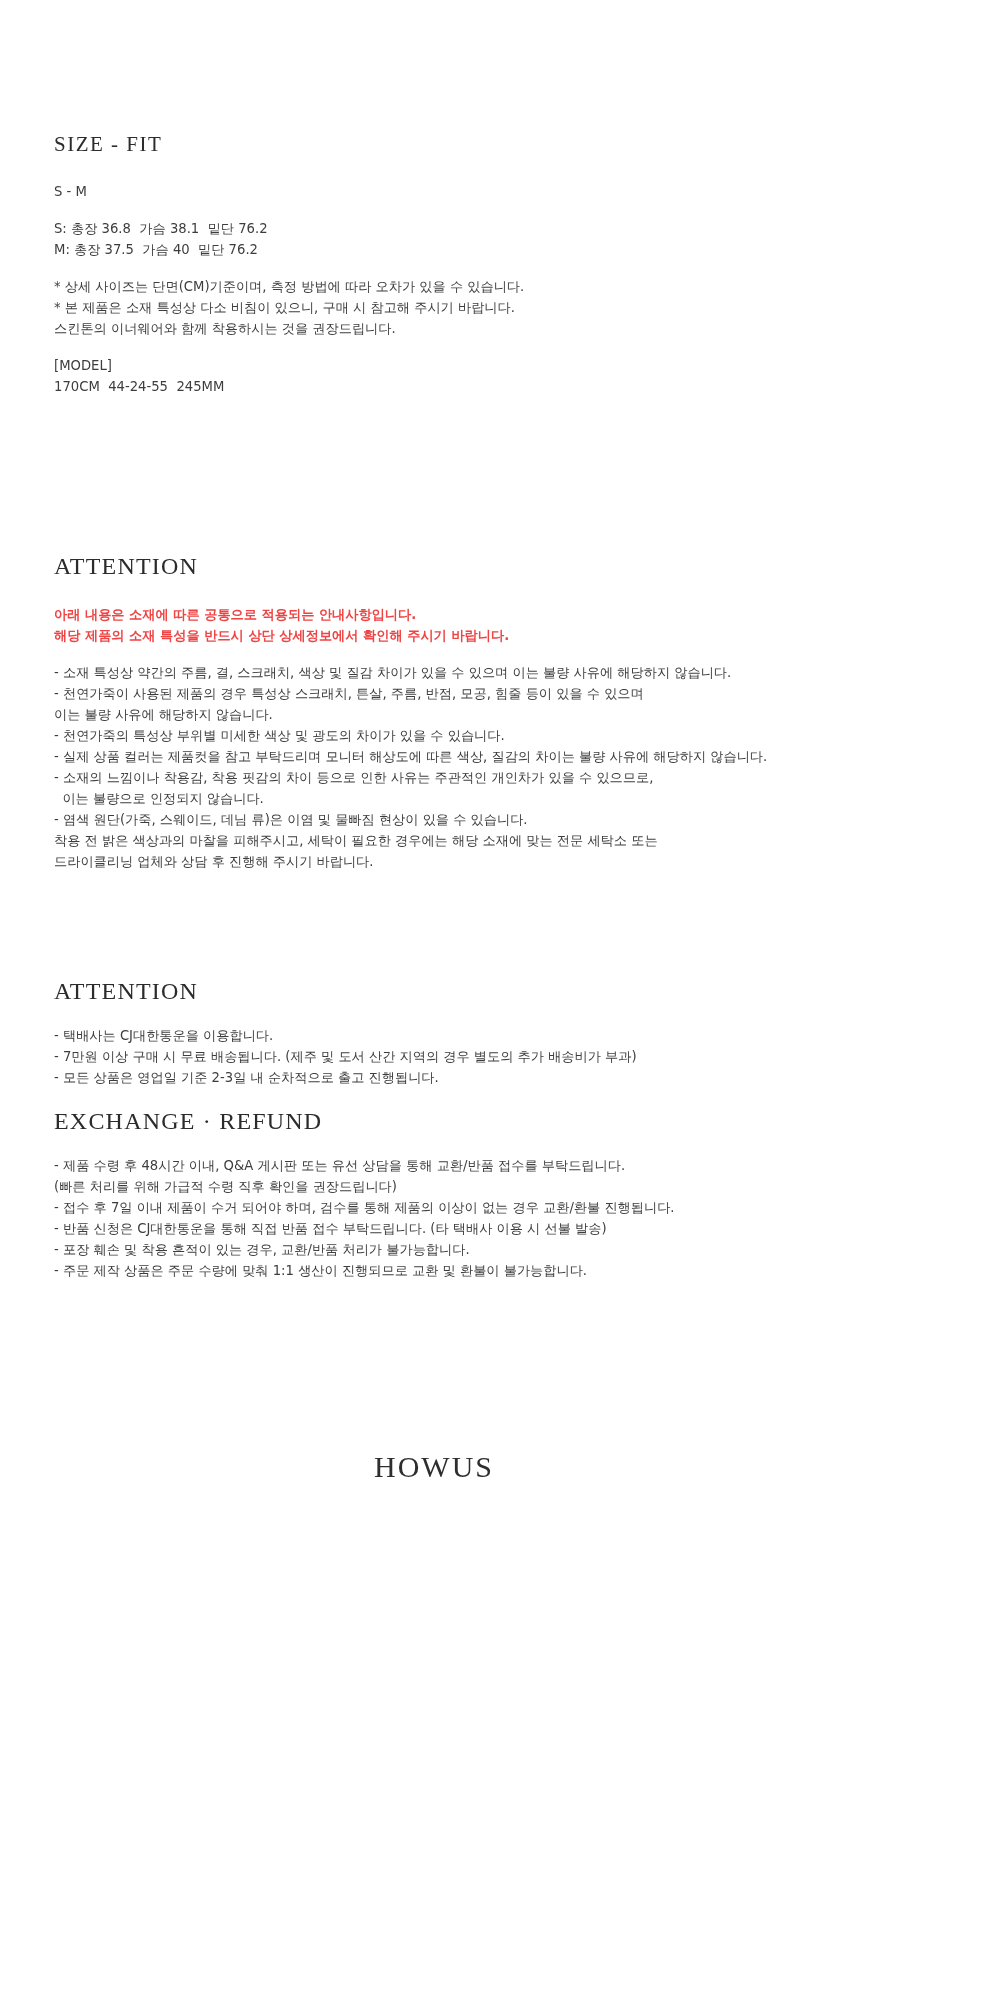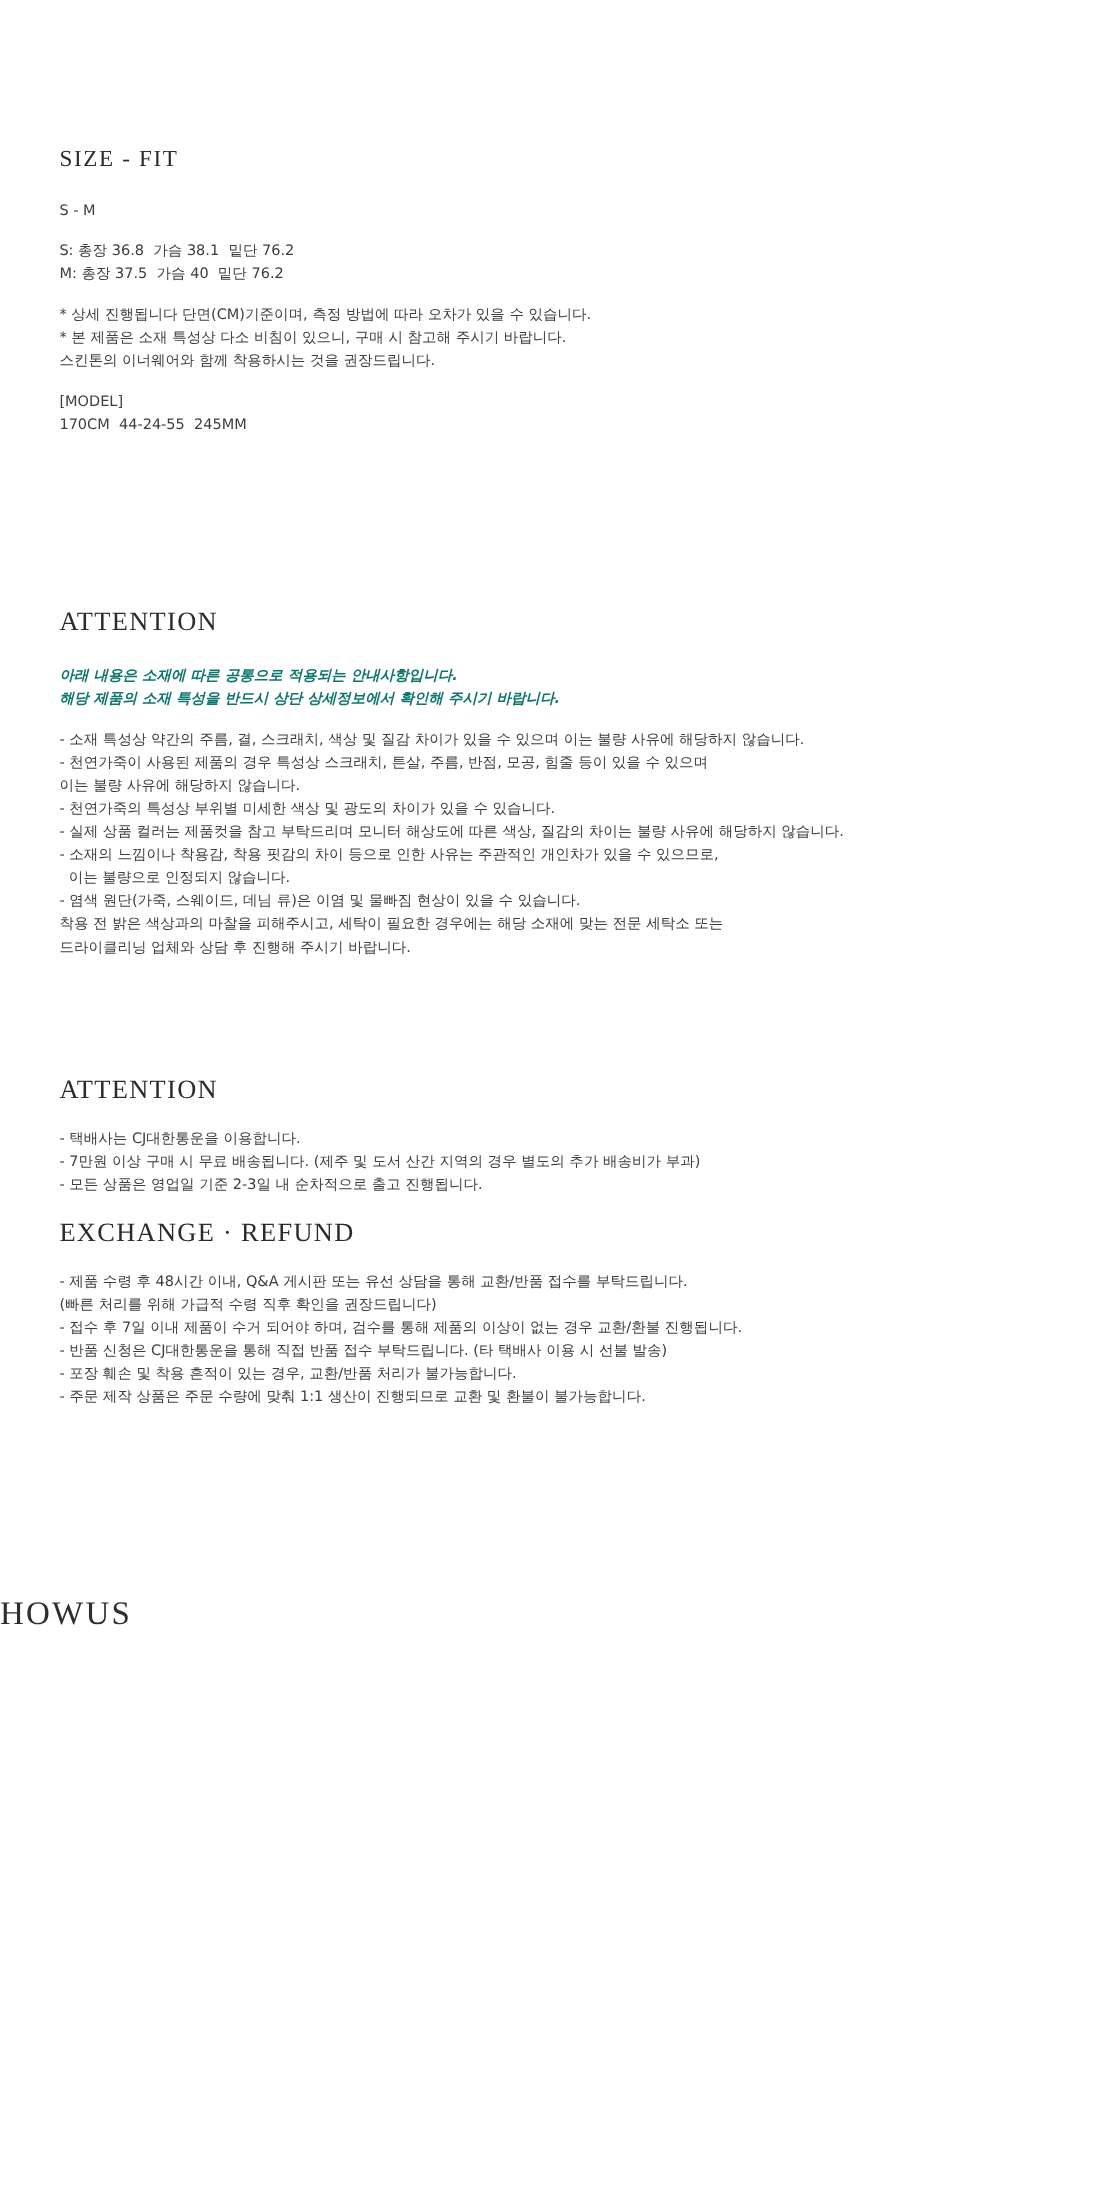--- a/index.html
+++ b/index.html
@@ -34,22 +34,21 @@
   }
   .body-line {
     font-family: "DejaVu Sans", sans-serif;
     font-size: 13.2px;
     line-height: 21px;
     color: #3d3d3d;
     white-space: pre-wrap;
   }
   .body-line.bold {
     font-weight: bold;
-    color: #0f766e;
-    font-style: italic;
+    color: #ef4444;
   }
   .gap-s { height: 10px; }
 
   
   #size-fit-section { position: absolute; left: 54px; top: 115px; }
   #size-fit-section .sec-title { font-size: 21px; letter-spacing: 1.5px; }
   #size-fit-lines { margin-top: 24px; }
 
   
   #attention-section { position: absolute; left: 54px; top: 533px; }
@@ -61,41 +60,41 @@
 
   
   #exchange-section { position: absolute; left: 54px; top: 1088px; }
   #exchange-lines { }
 
   .footer-logo {
     position: absolute;
     left: 0;
     right: 0;
     top: 1450px;
-    text-align: left;
+    text-align: center;
     font-family: "Liberation Serif", serif;
     font-size: 30px;
     letter-spacing: 2px;
     color: #2e2e2e;
   }
 </style>
 </head>
 <body>
 
 <div class="page">
 
   <section class="section" id="size-fit-section">
     <h2 class="sec-title">SIZE - FIT</h2>
     <div id="size-fit-lines">
         <div class="body-line">S - M</div>
         <div class="gap-s" style="height: 16px;"></div>
         <div class="body-line">S: 총장 36.8  가슴 38.1  밑단 76.2</div>
         <div class="body-line">M: 총장 37.5  가슴 40  밑단 76.2</div>
         <div class="gap-s" style="height: 16px;"></div>
-        <div class="body-line">* 상세 진행됩니다 단면(CM)기준이며, 측정 방법에 따라 오차가 있을 수 있습니다.</div>
+        <div class="body-line">* 상세 사이즈는 단면(CM)기준이며, 측정 방법에 따라 오차가 있을 수 있습니다.</div>
         <div class="body-line">* 본 제품은 소재 특성상 다소 비침이 있으니, 구매 시 참고해 주시기 바랍니다.</div>
         <div class="body-line">스킨톤의 이너웨어와 함께 착용하시는 것을 권장드립니다.</div>
         <div class="gap-s" style="height: 16px;"></div>
         <div class="body-line">[MODEL]</div>
         <div class="body-line">170CM  44-24-55  245MM</div>
       </div>
   </section>
 
   <section class="section" id="attention-section">
     <h2 class="sec-title">ATTENTION</h2>

